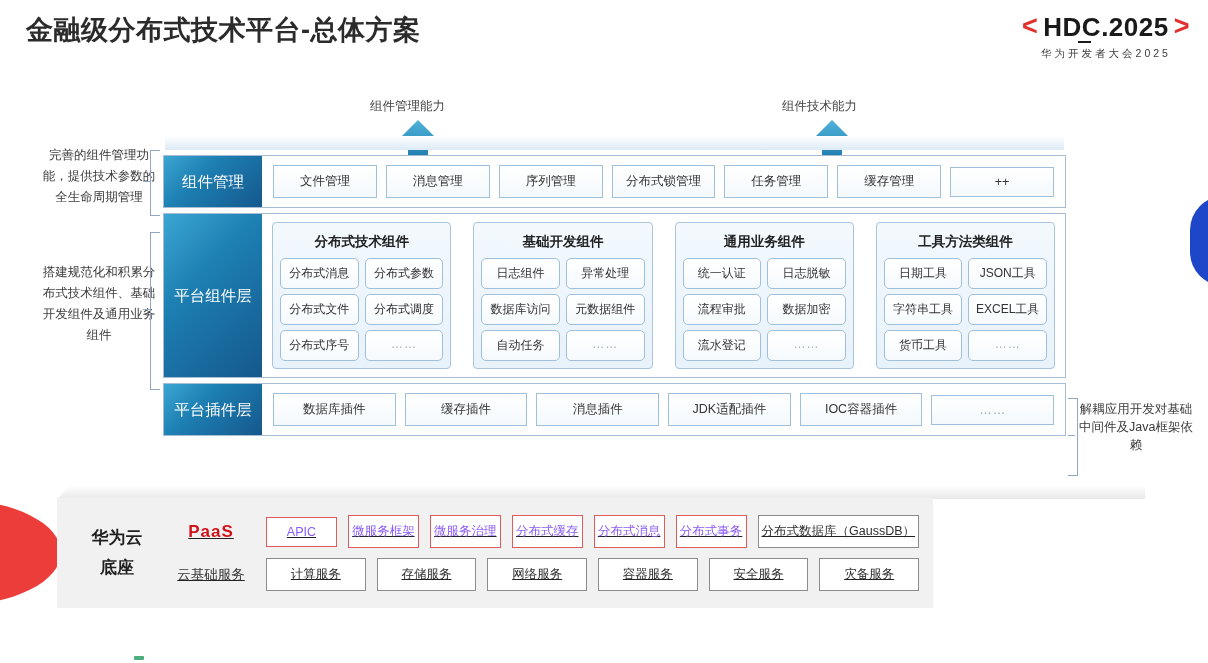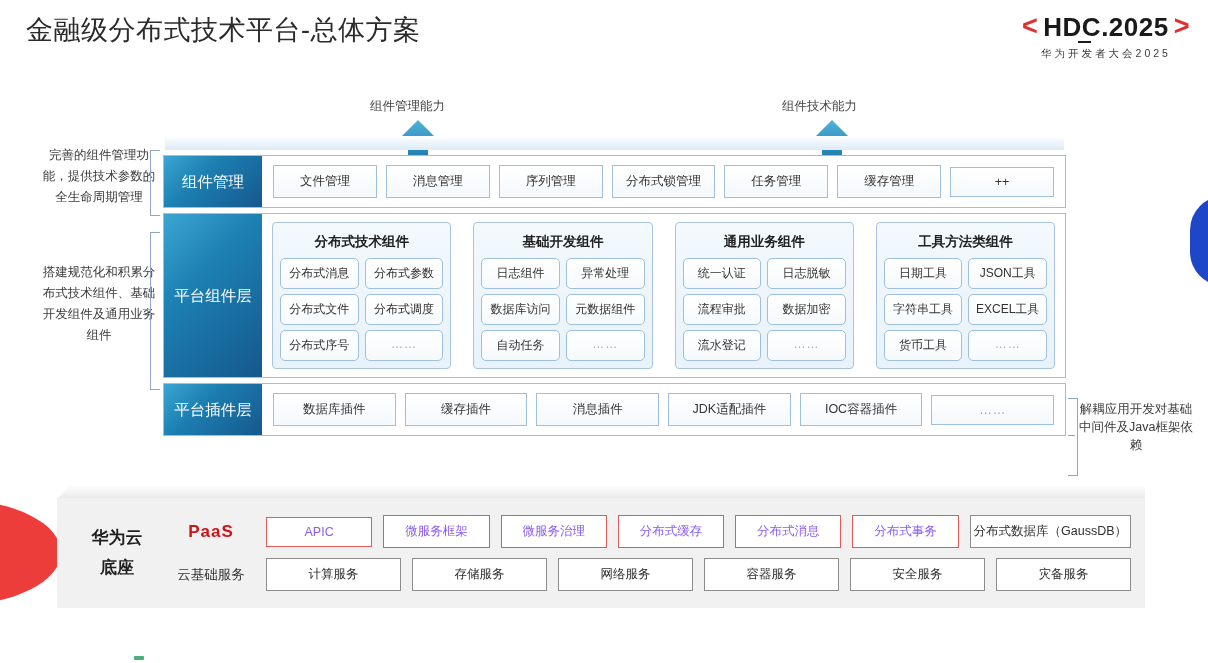--- a/index.html
+++ b/index.html
@@ -5,21 +5,21 @@
   html,body{margin:0;padding:0;}
   body{
     width:1208px;height:663px;position:relative;overflow:hidden;
     background:#ffffff;
     font-family:"Liberation Sans","DejaVu Sans",sans-serif;
     color:#222;
   }
   
   #page-title{
     position:absolute;left:26px;top:12px;
-    font-size:27px;font-weight:normal;letter-spacing:.5px;color:#2b2b2b;
+    font-size:27px;font-weight:bold;letter-spacing:.5px;color:#2b2b2b;
   }
   #hdc-logo{position:absolute;right:18px;top:13px;text-align:center;}
   #hdc-main{font-size:26px;font-weight:bold;color:#1a1a1a;letter-spacing:.5px;line-height:1;
     display:flex;align-items:center;gap:5px;}
   .angle{color:#e0312e;font-weight:bold;font-size:27px;}
   .hdc-word{position:relative;}
   .hdc-word .uline{position:absolute;left:35px;bottom:-3px;width:13px;height:2px;background:#1a1a1a;}
   #hdc-sub{font-size:10.5px;color:#3c3c3c;letter-spacing:3px;margin-top:7px;}
 
   
@@ -96,35 +96,35 @@
   .cell{
     flex:1;text-align:center;font-size:12px;color:#333;
     border:1px solid #9fc0dd;border-radius:5px;
     background:linear-gradient(180deg,#ffffff 0%,#f6fafd 100%);
     padding:6px 1px;box-sizing:border-box;white-space:nowrap;
   }
   .cell.muted{color:#a5adb5;letter-spacing:1px;}
 
   
   #slab{
-    position:absolute;left:57px;top:498px;width:1088px;height:110px;
+    position:absolute;left:57px;top:498px;width:876px;height:110px;
     background:#f1f1f1;
   }
   #slab-bevel{
     position:absolute;left:57px;top:485px;width:1088px;height:14px;
     background:linear-gradient(180deg,#ffffff 0%,#e9e9e9 100%);
     clip-path:polygon(14px 0,100% 0,100% 100%,0 100%);
   }
   #slab-inner{position:absolute;inset:0;display:flex;align-items:center;padding:0 14px;box-sizing:border-box;}
   #cloud-title{
     width:92px;flex:0 0 92px;text-align:center;font-size:17px;font-weight:bold;
     color:#1f1f1f;line-height:30px;
   }
   #slab-rows{flex:1;display:flex;flex-direction:column;gap:10px;padding-left:4px;}
-  .slab-row{display:flex;align-items:center;gap:11px;}
+  .slab-row{display:flex;align-items:center;gap:11px;text-decoration:underline;}
   .row-tag{
     width:88px;flex:0 0 88px;text-align:center;white-space:nowrap;
   }
   #paas-tag{font-size:17px;font-weight:bold;color:#d0121b;letter-spacing:1px;}
   #base-tag{font-size:13.5px;color:#333;}
   .pbox{
     flex:1;text-align:center;font-size:12.5px;padding:7px 3px;
     box-sizing:border-box;white-space:nowrap;background:#fff;
   }
   .pbox.red{border:1.4px solid #e05a57;color:#8b5cf6;}

